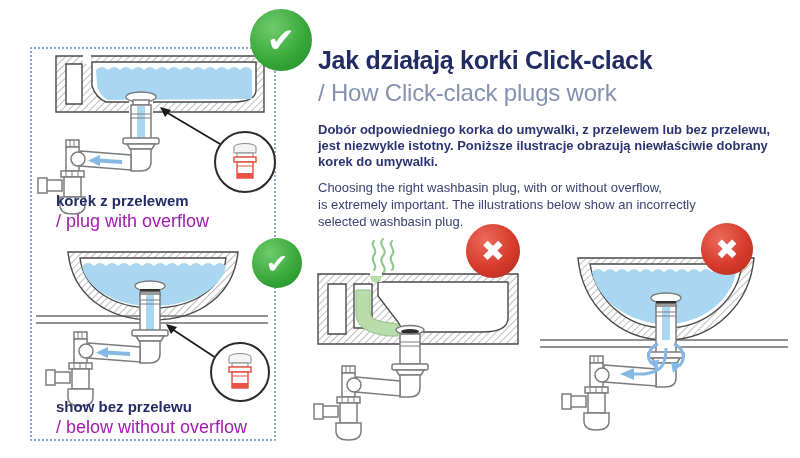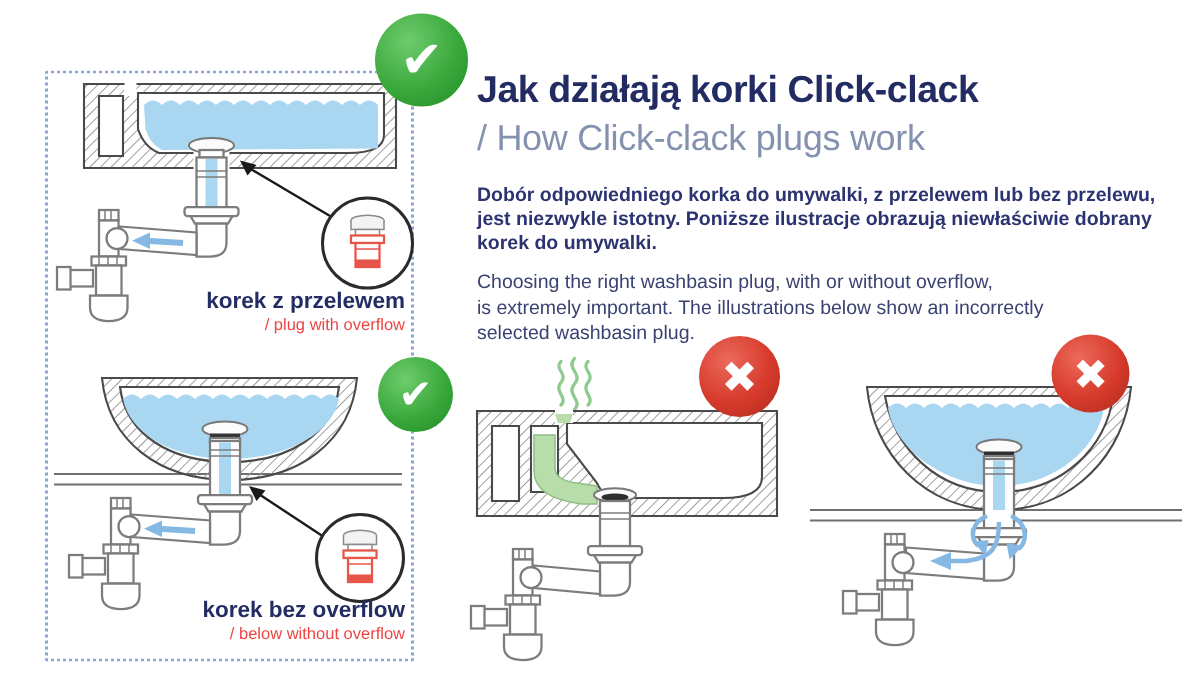--- a/index.html
+++ b/index.html
@@ -8,23 +8,23 @@
   .left-panel{position:absolute;left:30px;top:47px;width:246px;height:394px;
               border:2px dotted #8aa6d6;border-radius:2px;box-sizing:border-box;}
   svg{position:absolute;overflow:visible;}
   .shell{stroke:#4a4a4a;stroke-width:1.4;}
   .pipe{fill:#ffffff;stroke:#7c7c7c;stroke-width:1.5;}
   .pipeline{stroke:#7c7c7c;stroke-width:1;}
   .badge{position:absolute;border-radius:50%;display:flex;align-items:center;justify-content:center;
          color:#fff;font-weight:bold;font-family:"DejaVu Sans",sans-serif;user-select:none;}
   .badge.green{background:radial-gradient(circle at 36% 30%,#6fcb6d 0%,#3aa93c 55%,#1f8c25 100%);}
   .badge.red{background:radial-gradient(circle at 36% 30%,#ec6a5c 0%,#d63a2b 55%,#ad2b1f 100%);}
-  .caption{position:absolute;text-align:right;line-height:1.12;}
+  .caption{position:absolute;line-height:1.12;}
   .caption .pl{font-size:15px;font-weight:bold;color:#232d64;}
-  .caption .en{font-size:11px;color:#ef4444;margin-top:1px;}
+  .caption .en{font-size:18px;color:#a21caf;margin-top:1px;}
   .header{position:absolute;left:318px;top:46px;width:486px;}
   .title{font-size:25px;font-weight:bold;color:#222c63;letter-spacing:-0.3px;}
   .subtitle{font-size:24px;color:#8492b0;font-weight:400;margin-top:4px;letter-spacing:-0.2px;}
   .intro-pl{margin-top:15px;font-size:13px;font-weight:bold;color:#2b3470;line-height:16px;white-space:pre-line;}
   .intro-en{margin-top:9px;font-size:13px;color:#3a4272;line-height:17px;white-space:pre-line;}
 </style>
 </head>
 <body>
 
 <div id="canvas">
@@ -152,21 +152,21 @@
         <rect x="-8" y="-11" width="16" height="4" fill="#fff" stroke="#8a8a8a"></rect>
         <rect x="-11" y="-7" width="22" height="5" fill="#fff" stroke="#e85548" stroke-width="1.5"></rect>
         <rect x="-8" y="-2" width="16" height="16" fill="#fff" stroke="#e85548" stroke-width="1.5"></rect>
         <rect x="-8" y="9" width="16" height="5" fill="#e85548"></rect>
         <line x1="-8" y1="2" x2="8" y2="2" stroke="#e85548"></line>
       </g>
     </g>
   </svg>
 
   <div class="caption" style="left:56px;top:399px;width:214px">
-    <div class="pl">korek bez overflow</div>
+    <div class="pl">show bez przelewu</div>
     <div class="en">/ below without overflow</div>
   </div>
 
   <svg viewBox="0 0 218 218" style="left:312px;top:240px;width:218px;height:218px">
     <defs>
       <pattern id="hC" width="5" height="5" patternUnits="userSpaceOnUse" patternTransform="rotate(45)">
         <line x1="0" y1="0" x2="0" y2="5" stroke="#9a9a9a" stroke-width="1.3"></line>
       </pattern>
     </defs>
     <g stroke="#8fca8f" stroke-width="2.2" fill="none" stroke-linecap="round">

